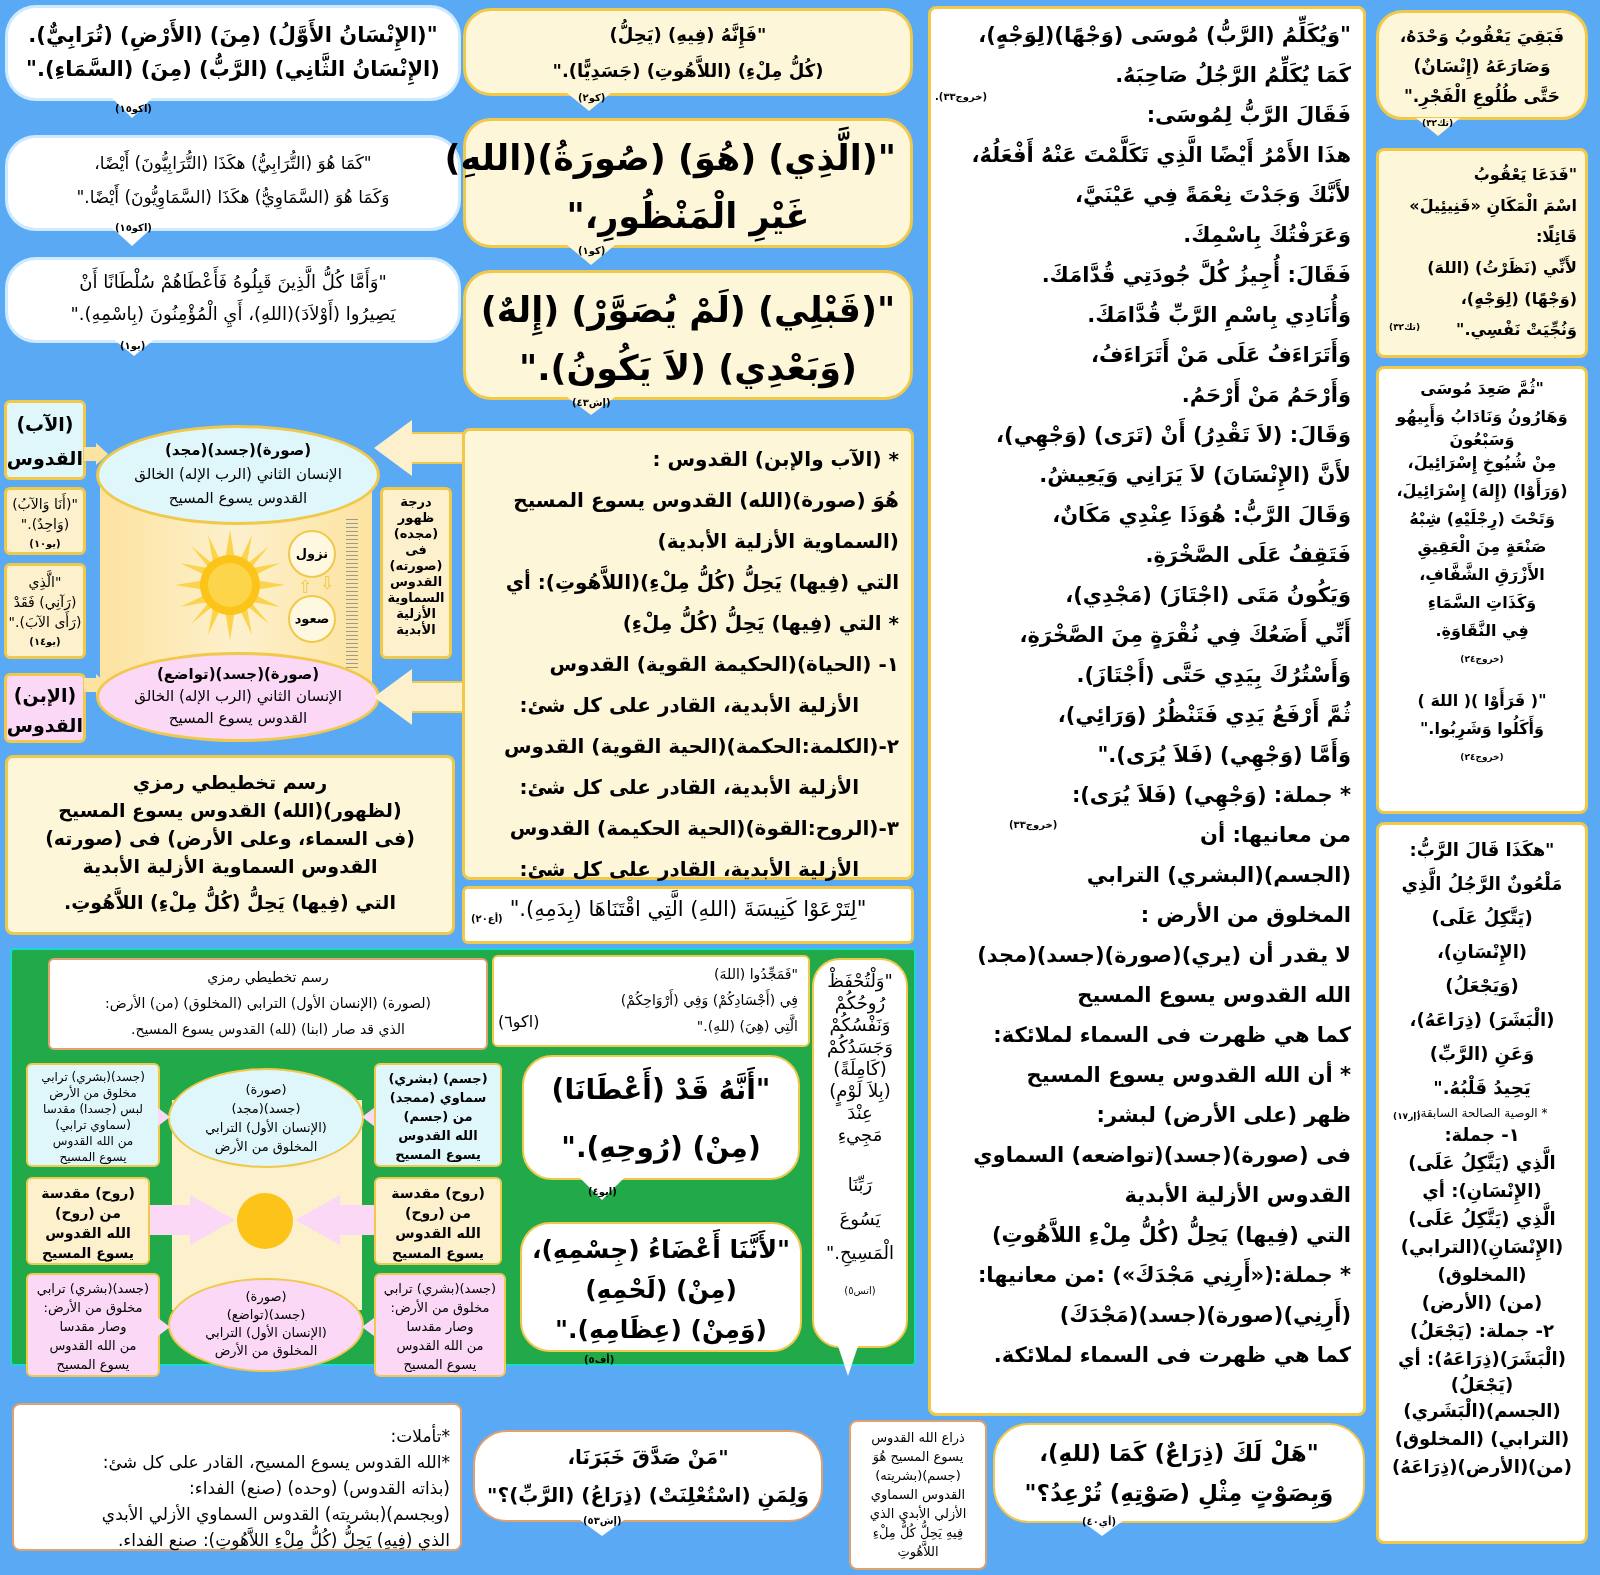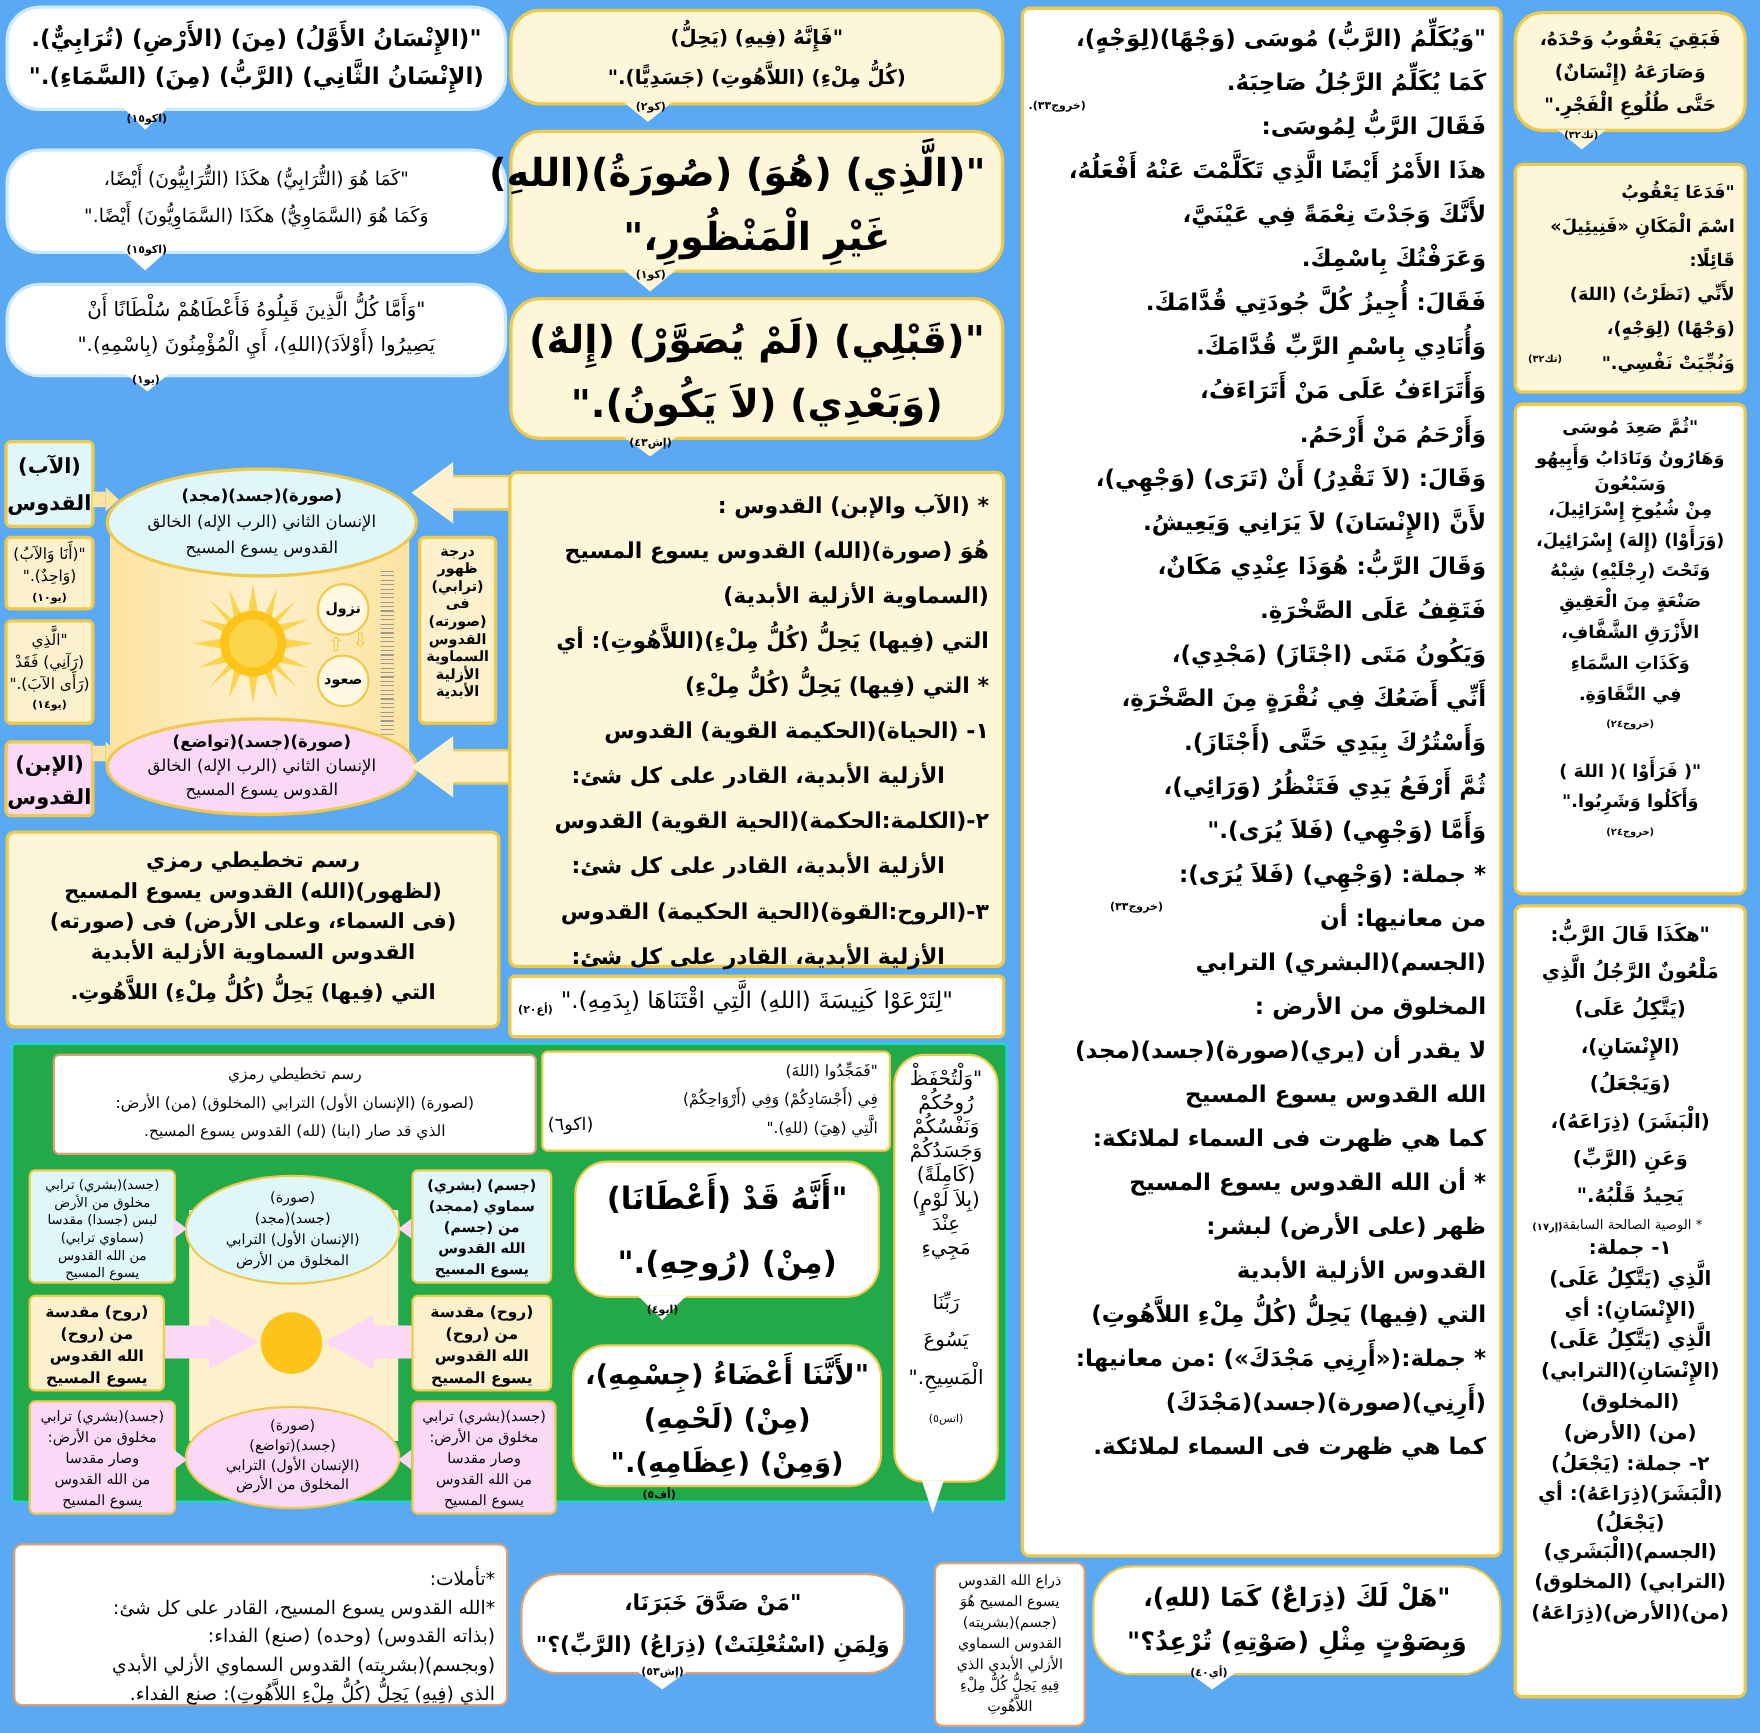--- a/index.html
+++ b/index.html
@@ -130,21 +130,21 @@
   <span>صعود</span>
 </div>
 <div class="abs" style="left:320px;top:572px;color:#f0c84a;font-size:18px;">⇩</div>
 <div class="abs" style="left:298px;top:576px;color:#f0c84a;font-size:18px;">⇧</div>
 
 <div class="abs" style="left:346px;top:518px;width:12px;height:150px;background:repeating-linear-gradient(0deg,#999 0 1px,transparent 1px 4px);"></div>
 
 <div class="abs rtl b" style="left:380px;top:487px;width:72px;height:172px;background:#fdf0cc;border:3px solid #f0c84a;border-radius:6px;font-size:13px;line-height:16px;padding-top:4px;">
   <span class="line">درجة</span>
   <span class="line">ظهور</span>
-  <span class="line">(ترابي)</span>
+  <span class="line">(مجده)</span>
   <span class="line">فى</span>
   <span class="line">(صورته)</span>
   <span class="line">القدوس</span>
   <span class="line">السماوية</span>
   <span class="line">الأزلية</span>
   <span class="line">الأبدية</span>
 </div>
 
 <div class="abs" style="left:410px;top:432px;width:55px;height:32px;background:#fdf0cc;border:2px solid #f0c84a;border-left:none;"></div>
 <div class="abs" style="left:374px;top:420px;width:0;height:0;border-top:28px solid transparent;border-bottom:28px solid transparent;border-right:38px solid #fdf0cc;"></div>
@@ -344,20 +344,21 @@
   <span class="line">وَأَمَّا (وَجْهِي) (فَلاَ يُرَى)."</span>
   <span class="line">* جملة: (وَجْهِي) (فَلاَ يُرَى):</span>
   <span class="line">من معانيها: أن</span>
   <span class="line">(الجسم)(البشري) الترابي</span>
   <span class="line">المخلوق من الأرض :</span>
   <span class="line">لا يقدر أن (يري)(صورة)(جسد)(مجد)</span>
   <span class="line">الله القدوس يسوع المسيح</span>
   <span class="line">كما هي ظهرت فى السماء لملائكة:</span>
   <span class="line">* أن الله القدوس يسوع المسيح</span>
   <span class="line">ظهر (على الأرض) لبشر:</span>
+  <span class="line">فى (صورة)(جسد)(تواضعه) السماوي</span>
   <span class="line">القدوس الأزلية الأبدية</span>
   <span class="line">التي (فِيها) يَحِلُّ (كُلُّ مِلْءِ اللاَّهُوتِ)</span>
   <span class="line">* جملة:(«أَرِنِي مَجْدَكَ») :من معانيها:</span>
   <span class="line">(أَرِنِي)(صورة)(جسد)(مَجْدَكَ)</span>
   <span class="line">كما هي ظهرت فى السماء لملائكة.</span>
   <span class="ref" style="position:absolute;left:4px;top:68px;">(خروج٣٣).</span>
   <span class="ref" style="position:absolute;left:78px;top:796px;">(خروج٣٣)</span>
 </div>
 
 <div class="abs rtl b" style="left:1376px;top:10px;width:212px;height:110px;background:#fdf6d8;border:3px solid #f0c84a;border-radius:26px;font-size:17px;line-height:30px;padding-top:8px;">

